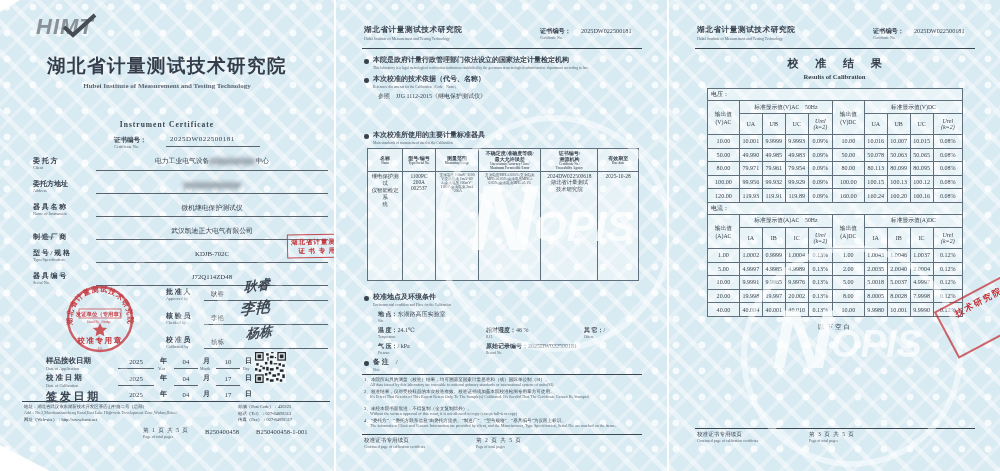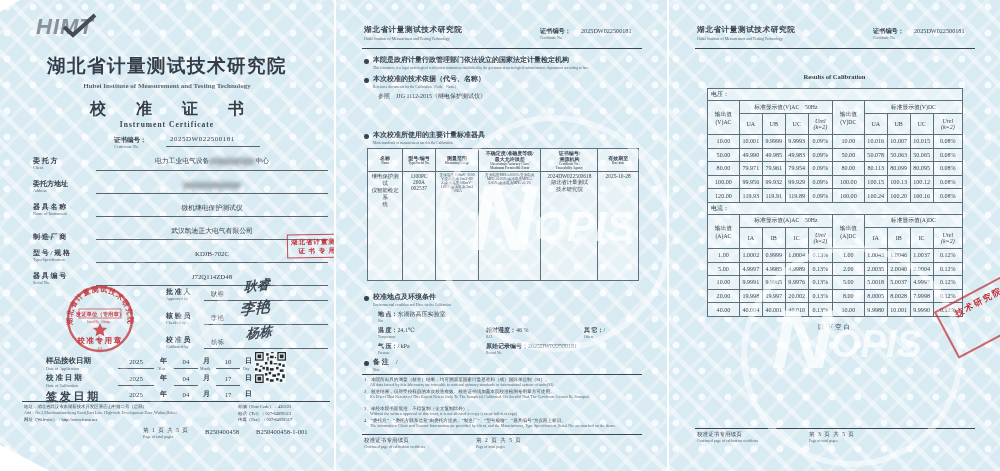--- a/index.html
+++ b/index.html
@@ -72,21 +72,20 @@
     </div>
 
     <div class="t logo" style="left:36px;top:14px;font-style:italic;">HIMT</div>
     <svg class="t" style="left:62px;top:12px;z-index:2;" width="36" height="26">
       <polyline points="2,15 11,23 33,3" fill="none" stroke="#454c55" stroke-width="4"></polyline>
     </svg>
 
     <div class="t b" style="left:0;top:56px;width:334px;text-align:center;font-size:18.5px;letter-spacing:1.5px;color:#343d49;">湖北省计量测试技术研究院</div>
     <div class="t b en" style="left:0;top:82px;width:334px;text-align:center;font-size:7px;">Hubei Institute of Measurement and Testing Technology</div>
 
-    <div class="t b" style="left:0;top:100px;width:334px;text-align:center;font-size:16px;letter-spacing:13px;text-indent:13px;color:#343d49;">校  准  证  书</div>
     <div class="t b" style="left:0;top:121px;width:334px;text-align:center;font-size:7.5px;letter-spacing:1px;color:#39434e;">Instrument Certificate</div>
 
     <div class="t b" style="left:114px;top:136px;font-size:6.5px;">证书编号：</div>
     <div class="t en" style="left:114px;top:145px;font-size:4.2px;">Certificate No.</div>
     <div class="t" style="left:170px;top:135px;font-size:7px;letter-spacing:.5px;">2025DW022500181</div>
     <div class="f-line" style="left:166px;top:146px;width:94px;"></div>
 
     <div>
       <div class="t f-label-cn" style="left:33px;top:157px;">委  托  方</div>
       <div class="t f-label-en" style="left:33px;top:166px;">Client</div>
@@ -402,20 +401,21 @@
       <span style="left:84px;top:72px;font-size:38px;">OPIS</span>
     </div>
 
     <div class="t b" style="left:28px;top:26px;font-size:7.6px;letter-spacing:.6px;">湖北省计量测试技术研究院</div>
     <div class="t en" style="left:28px;top:37px;font-size:3.8px;">Hubei Institute of Measurement and Testing Technology</div>
     <div class="t b" style="left:204px;top:27px;font-size:6.2px;">证书编号：</div>
     <div class="t" style="left:245px;top:27px;font-size:6.2px;">2025DW022500181</div>
     <div class="t en" style="left:204px;top:36px;font-size:3.8px;">Certificate No.</div>
     <div class="rule" style="left:26px;top:48px;width:280px;"></div>
 
+    <div class="t b" style="left:0;top:57px;width:331px;text-align:center;font-size:11px;letter-spacing:7px;text-indent:7px;color:#343d49;">校 准 结 果</div>
     <div class="t b" style="left:0;top:73px;width:331px;text-align:center;font-size:6.6px;color:#39434e;">Results of Calibration</div>
 
     <div class="res-wrap">
       <table class="res">
         <colgroup>
             <col style="width:12.5%">
             <col style="width:9%">
             <col style="width:9%">
             <col style="width:9%">
             <col style="width:9.5%">

